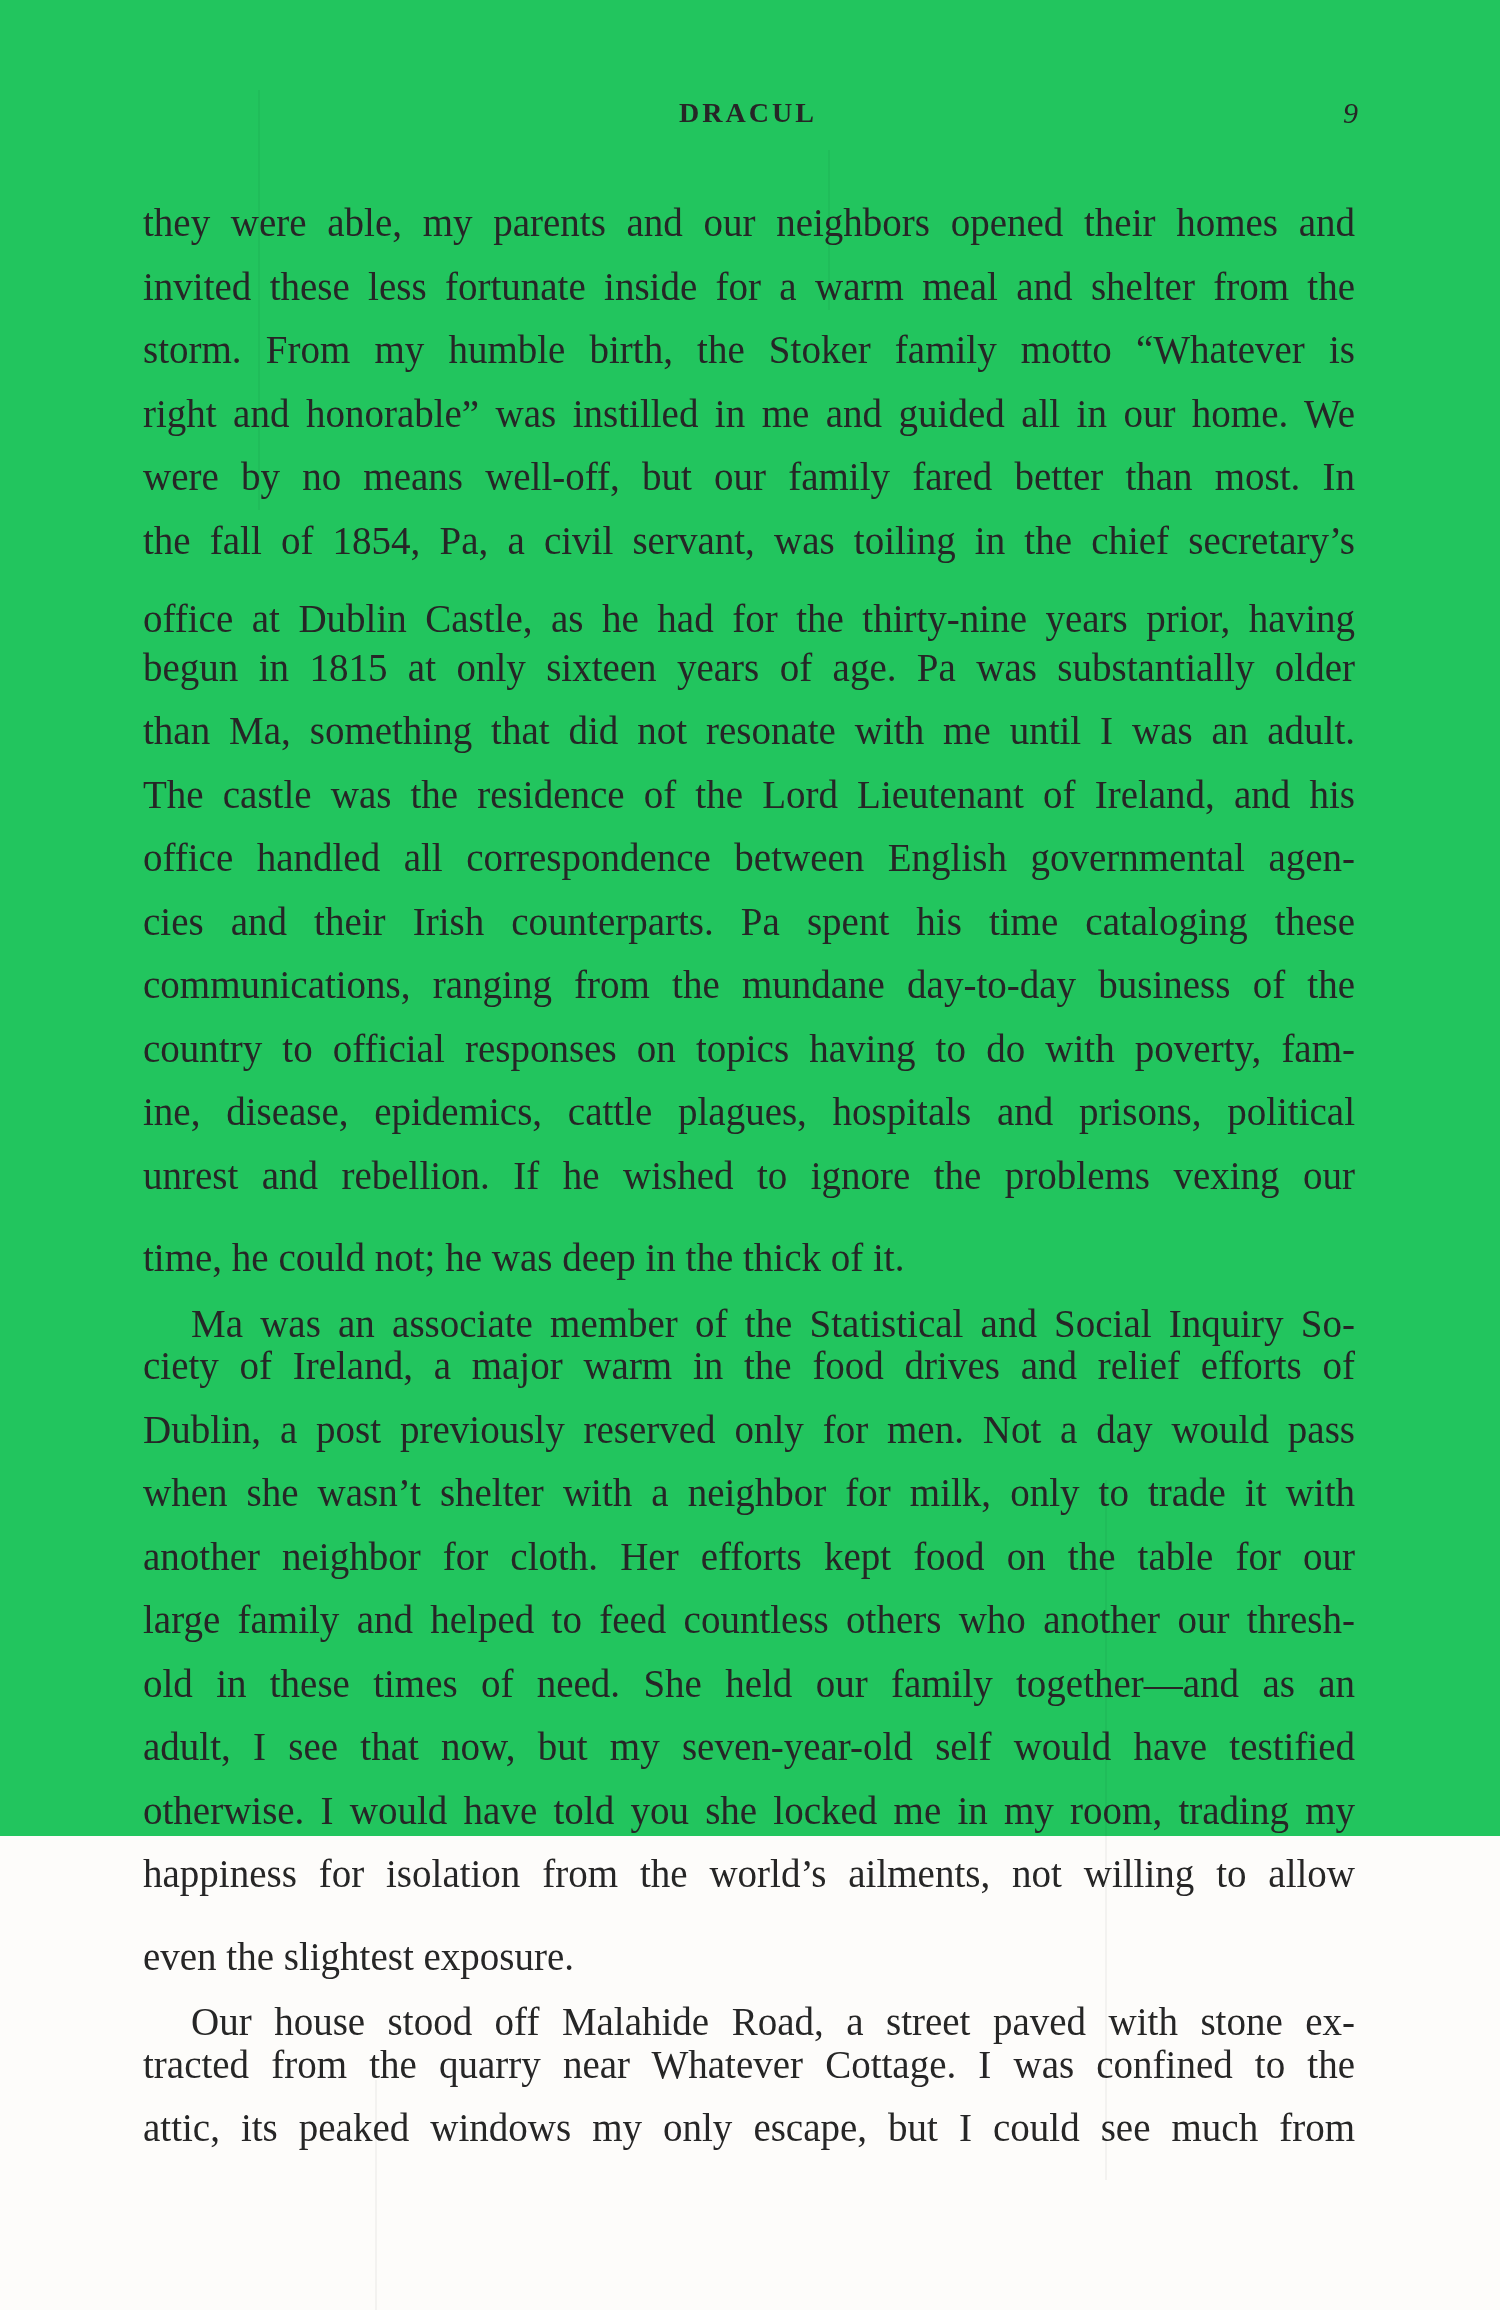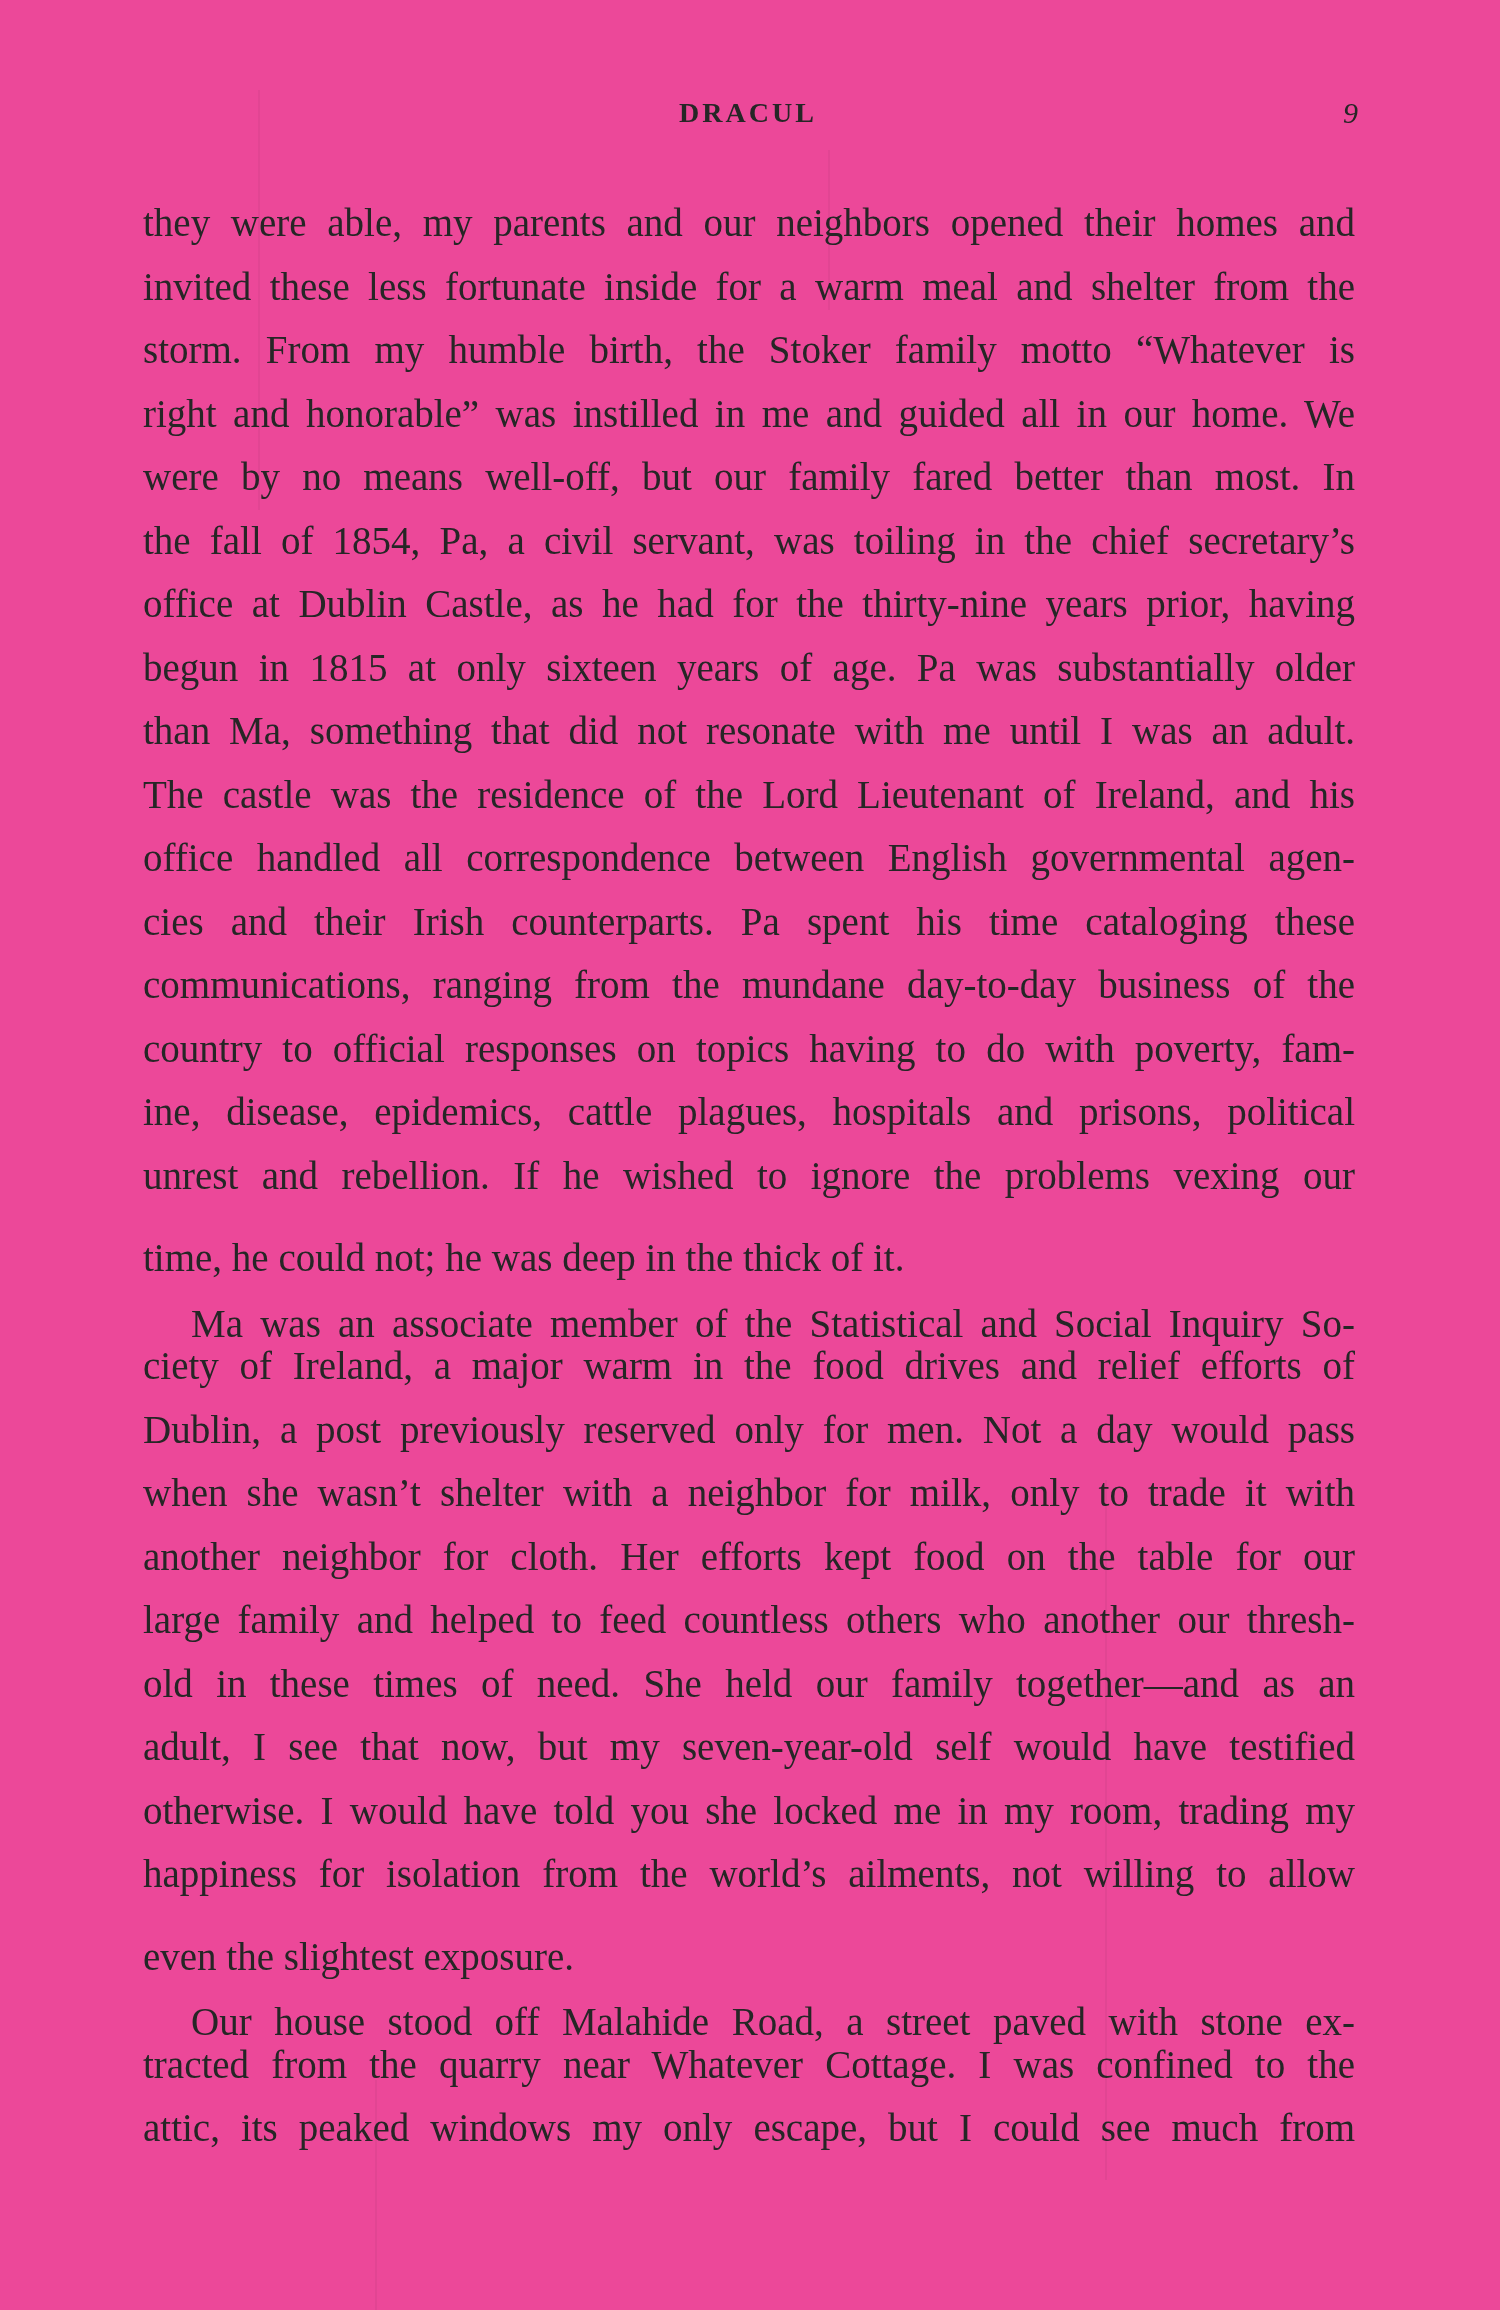--- a/index.html
+++ b/index.html
@@ -12,22 +12,22 @@
       height: 2310px;
       position: relative;
       overflow: hidden;
       font-family: "Liberation Serif", "DejaVu Serif", serif;
       color: #262626;
     }
     .page {
       position: absolute;
       left: 0; top: 0;
       width: 1500px;
-      height: 2310px;
-      background: #ec4899;
+      height: 1836px;
+      background: #22c55e;
     }
     
     .scan-line {
       position: absolute;
       width: 2px;
       background: rgba(0,0,0,0.04);
     }
     .running-head {
       position: absolute;
       top: 96px;
@@ -103,21 +103,21 @@
 
   <main class="body-text" id="body-text">
 
     <div class="paragraph">
       <div class="line" style="top:0px">they were able, my parents and our neighbors opened their homes and</div>
       <div class="line" style="top:63.5px">invited these less fortunate inside for a warm meal and shelter from the</div>
       <div class="line" style="top:127px">storm. From my humble birth, the Stoker family motto “Whatever is</div>
       <div class="line" style="top:190.5px">right and honorable” was instilled in me and guided all in our home. We</div>
       <div class="line" style="top:254px">were by no means well-off, but our family fared better than most. In</div>
       <div class="line" style="top:317.5px">the fall of 1854, Pa, a civil servant, was toiling in the chief secretary’s</div>
-      <div class="line" style="top:381px">office at Dublin Castle, as he had for the thirty-nine years prior, having</div>
+      <div class="line" style="top:396px">office at Dublin Castle, as he had for the thirty-nine years prior, having</div>
       <div class="line" style="top:444.5px">begun in 1815 at only sixteen years of age. Pa was substantially older</div>
       <div class="line" style="top:508px">than Ma, something that did not resonate with me until I was an adult.</div>
       <div class="line" style="top:571.5px">The castle was the residence of the Lord Lieutenant of Ireland, and his</div>
       <div class="line" style="top:635px">office handled all correspondence between English governmental agen-</div>
       <div class="line" style="top:698.5px">cies and their Irish counterparts. Pa spent his time cataloging these</div>
       <div class="line" style="top:762px">communications, ranging from the mundane day-to-day business of the</div>
       <div class="line" style="top:825.5px">country to official responses on topics having to do with poverty, fam-</div>
       <div class="line" style="top:889px">ine, disease, epidemics, cattle plagues, hospitals and prisons, political</div>
       <div class="line" style="top:952.5px">unrest and rebellion. If he wished to ignore the problems vexing our</div>
       <div class="line last" style="top:1016px">time, he could not; he was deep in the thick of it.</div>

